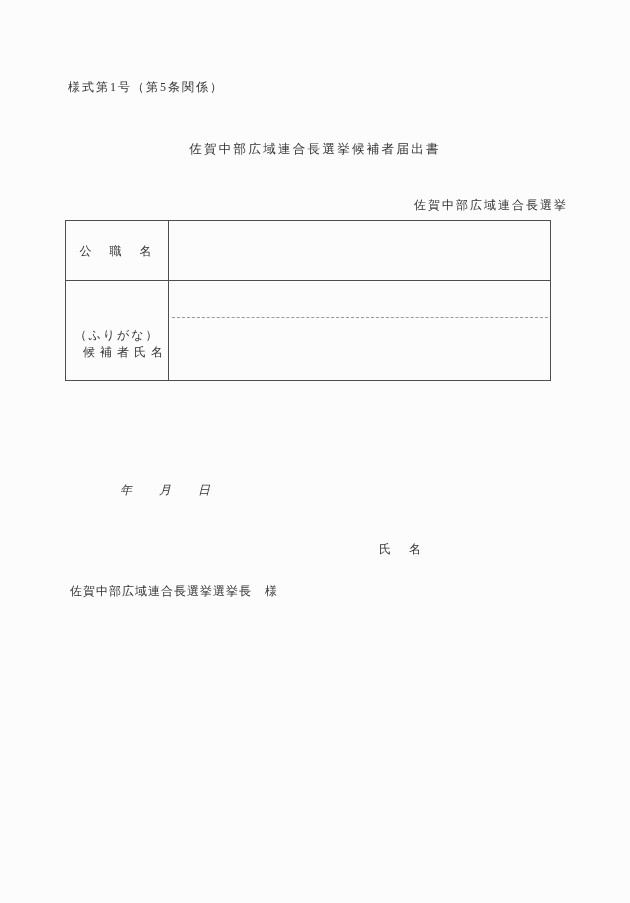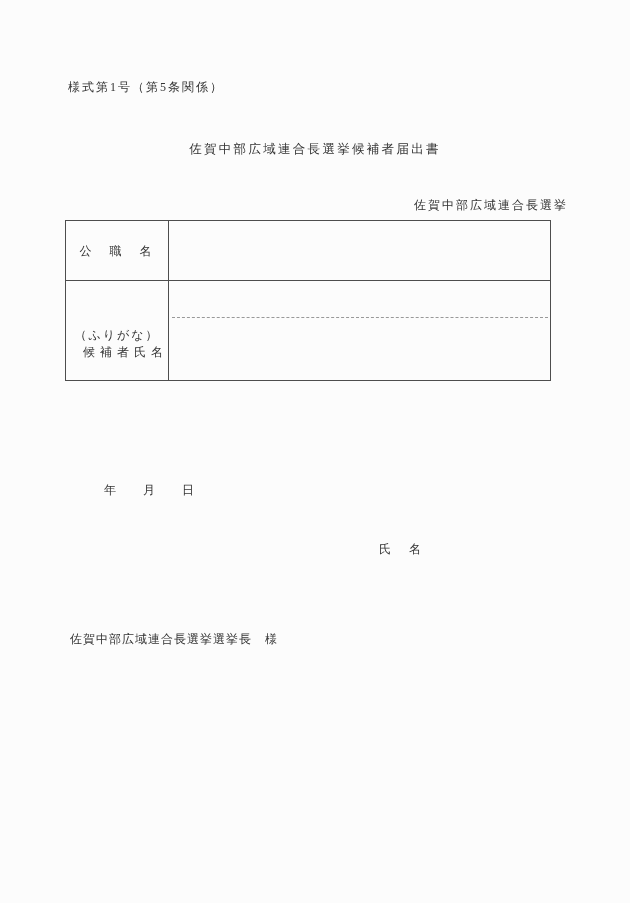--- a/index.html
+++ b/index.html
@@ -118,34 +118,34 @@
     position: absolute;
     left: 0; right: 0; top: 37px;
     bottom: 0;
   }
   .declaration {
     left: 98px;
     top: 422px;
     letter-spacing: 2px;
   }
   .date-line {
-    left: 104px;
+    left: 120px;
     top: 482px;
     letter-spacing: 1px;
+    font-style: italic;
   }
   .sig-name-label {
     left: 379px;
     top: 541px;
     letter-spacing: 3px;
   }
   .addressee {
     left: 70px;
     top: 583px;
     letter-spacing: 1px;
-    margin-top: 48px;
   }
 </style>
 </head>
 <body>
 
 <div class="page">
 
   <div class="txt form-number">様式第1号（第5条関係）</div>
 
   <div class="txt election-name">佐賀中部広域連合長選挙</div>

